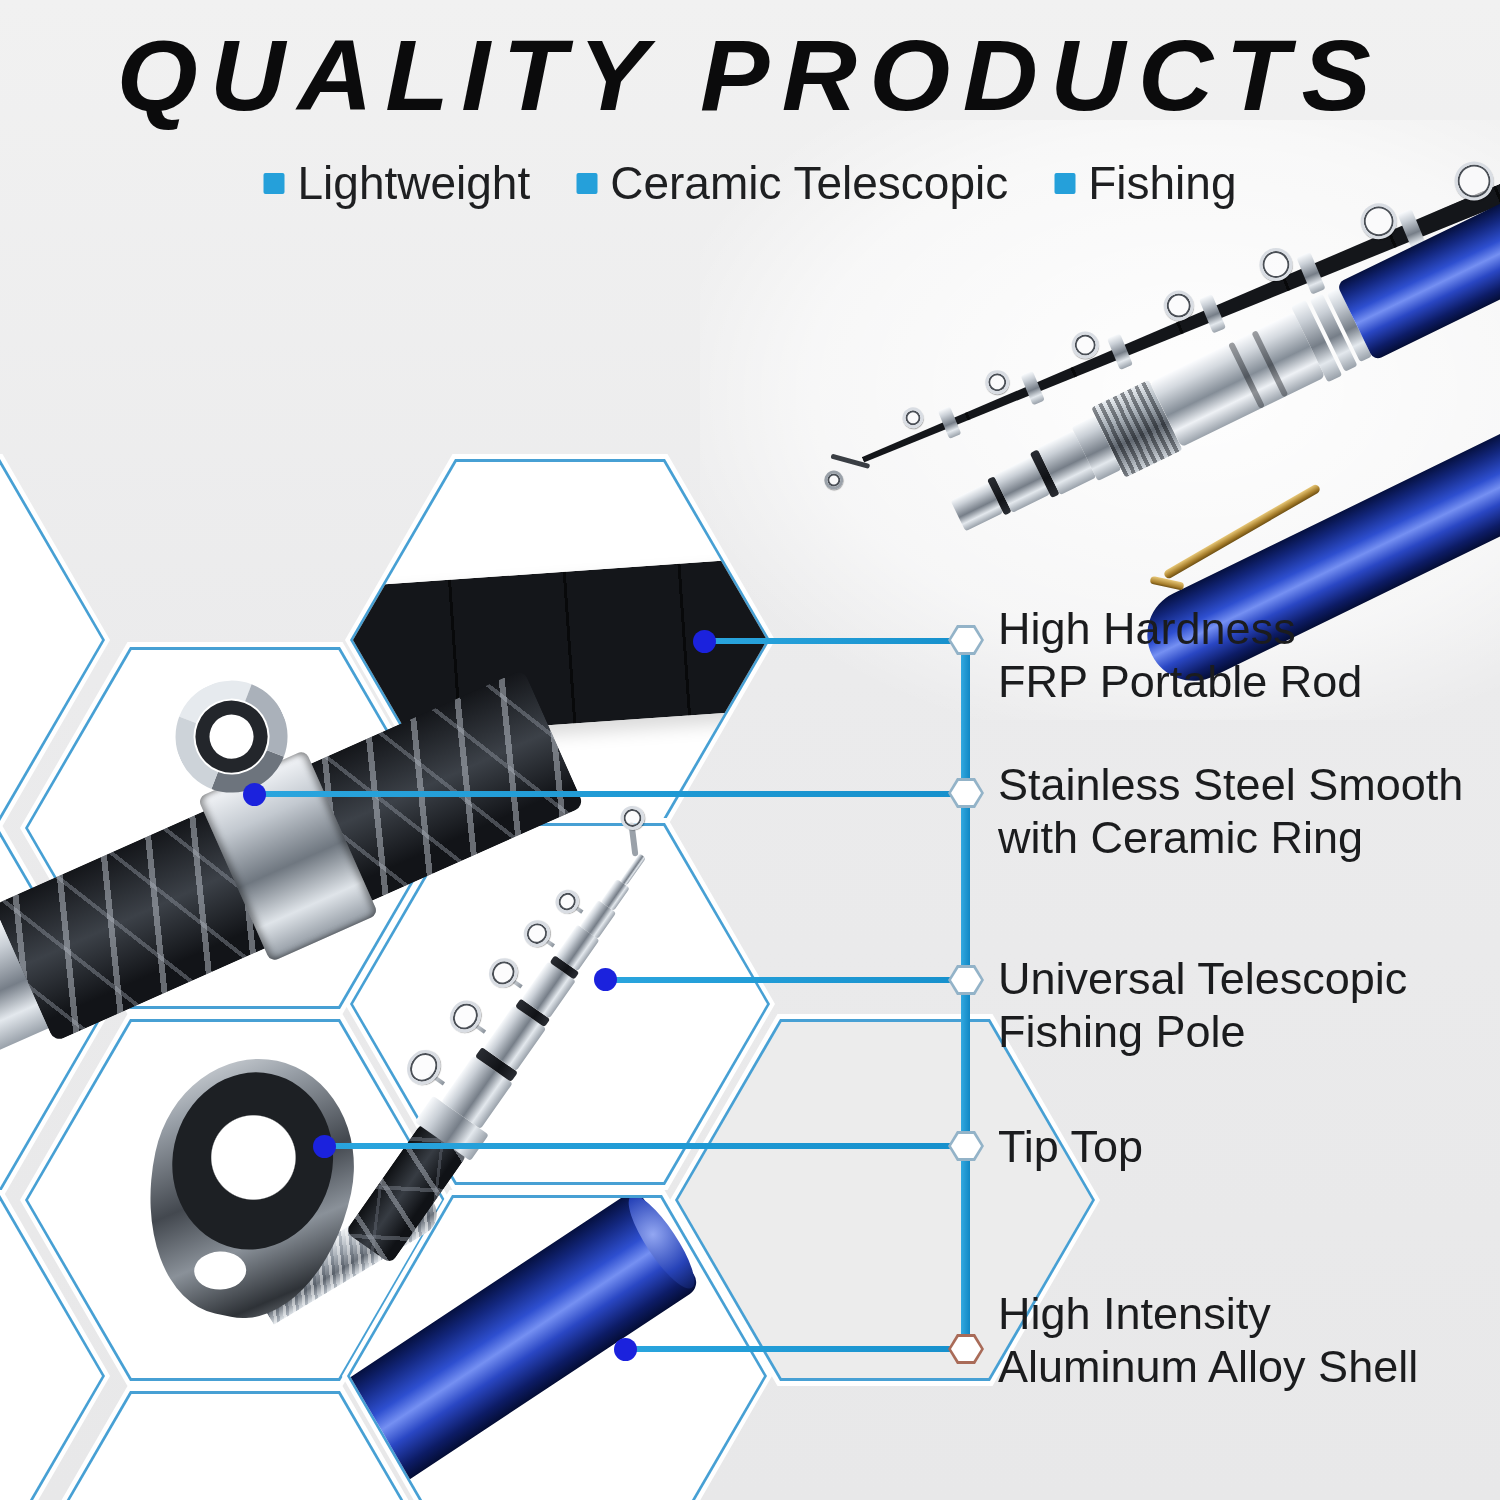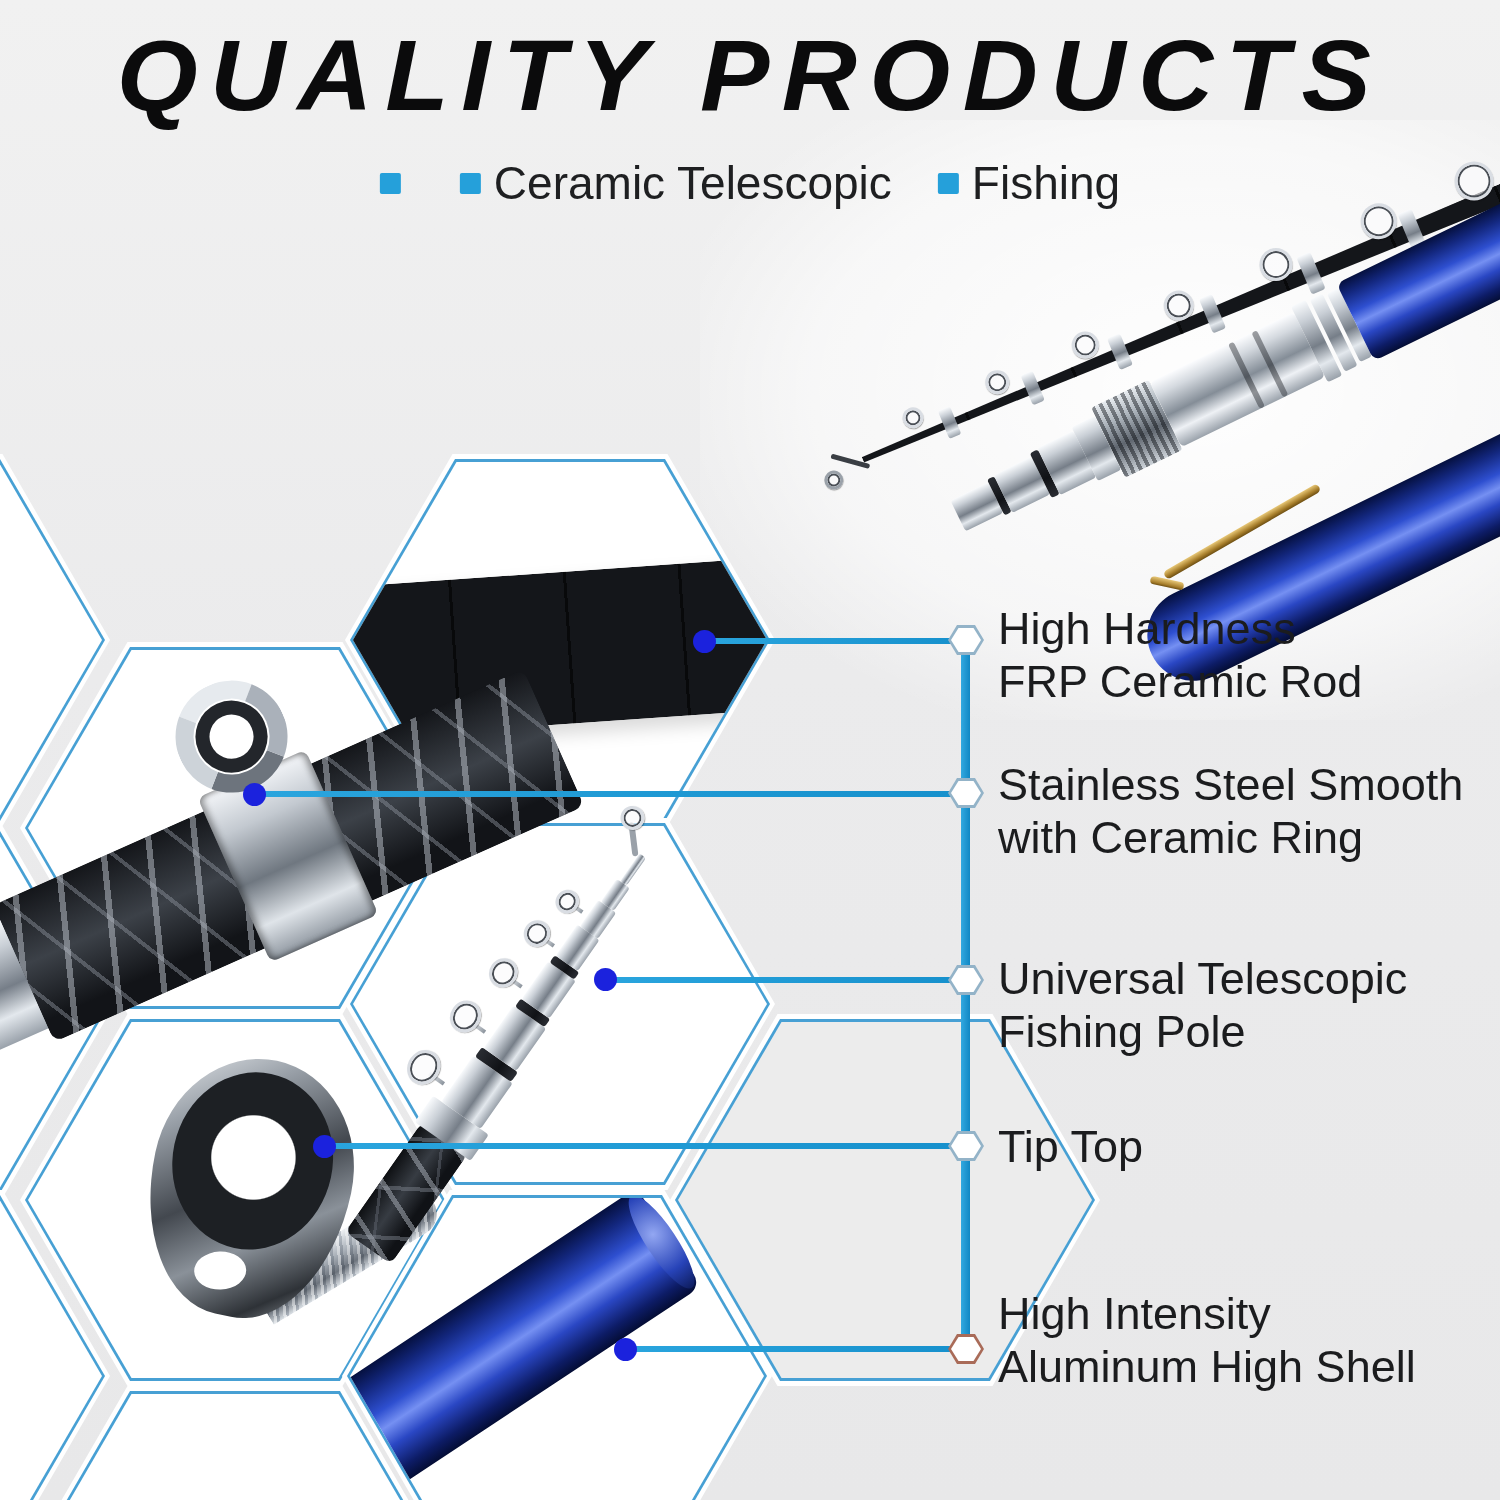--- a/index.html
+++ b/index.html
@@ -61,20 +61,21 @@
 <div class="canvas">
 
   <div class="ph" style="left:700px;top:120px;width:900px;height:600px;
               background:radial-gradient(ellipse at 55% 45%,rgba(255,255,255,.95) 0%,rgba(255,255,255,.55) 55%,rgba(255,255,255,0) 78%);"></div>
 
   <h1 class="title">QUALITY PRODUCTS</h1>
 
   <div class="features">
     <div class="feature">
       <span class="bullet"></span>
+      <span>Lightweight</span>
     </div>
     <div class="feature">
       <span class="bullet"></span>
       <span>Ceramic Telescopic</span>
     </div>
     <div class="feature">
       <span class="bullet"></span>
       <span>Fishing</span>
     </div>
   </div>
@@ -275,32 +276,32 @@
     <i class="o"></i>
       <i class="w"></i>
     </div>
   <div class="node last" style="left:948px;top:1334px;">
     <i class="o"></i>
       <i class="w"></i>
     </div>
 
   <div class="callout" style="top:602px;">
     <span>High Hardness</span>
-    <span>FRP Ceramic Rod</span>
+    <span>FRP Portable Rod</span>
   </div>
   <div class="callout" style="top:758px;">
     <span>Stainless Steel Smooth</span>
     <span>with Ceramic Ring</span>
   </div>
   <div class="callout" style="top:952px;">
     <span>Universal Telescopic</span>
     <span>Fishing Pole</span>
   </div>
   <div class="callout" style="top:1120px;">
     <span>Tip Top</span>
     <span></span>
   </div>
   <div class="callout" style="top:1287px;">
     <span>High Intensity</span>
-    <span>Aluminum High Shell</span>
+    <span>Aluminum Alloy Shell</span>
   </div>
 
 </div>
 
 </body></html>

